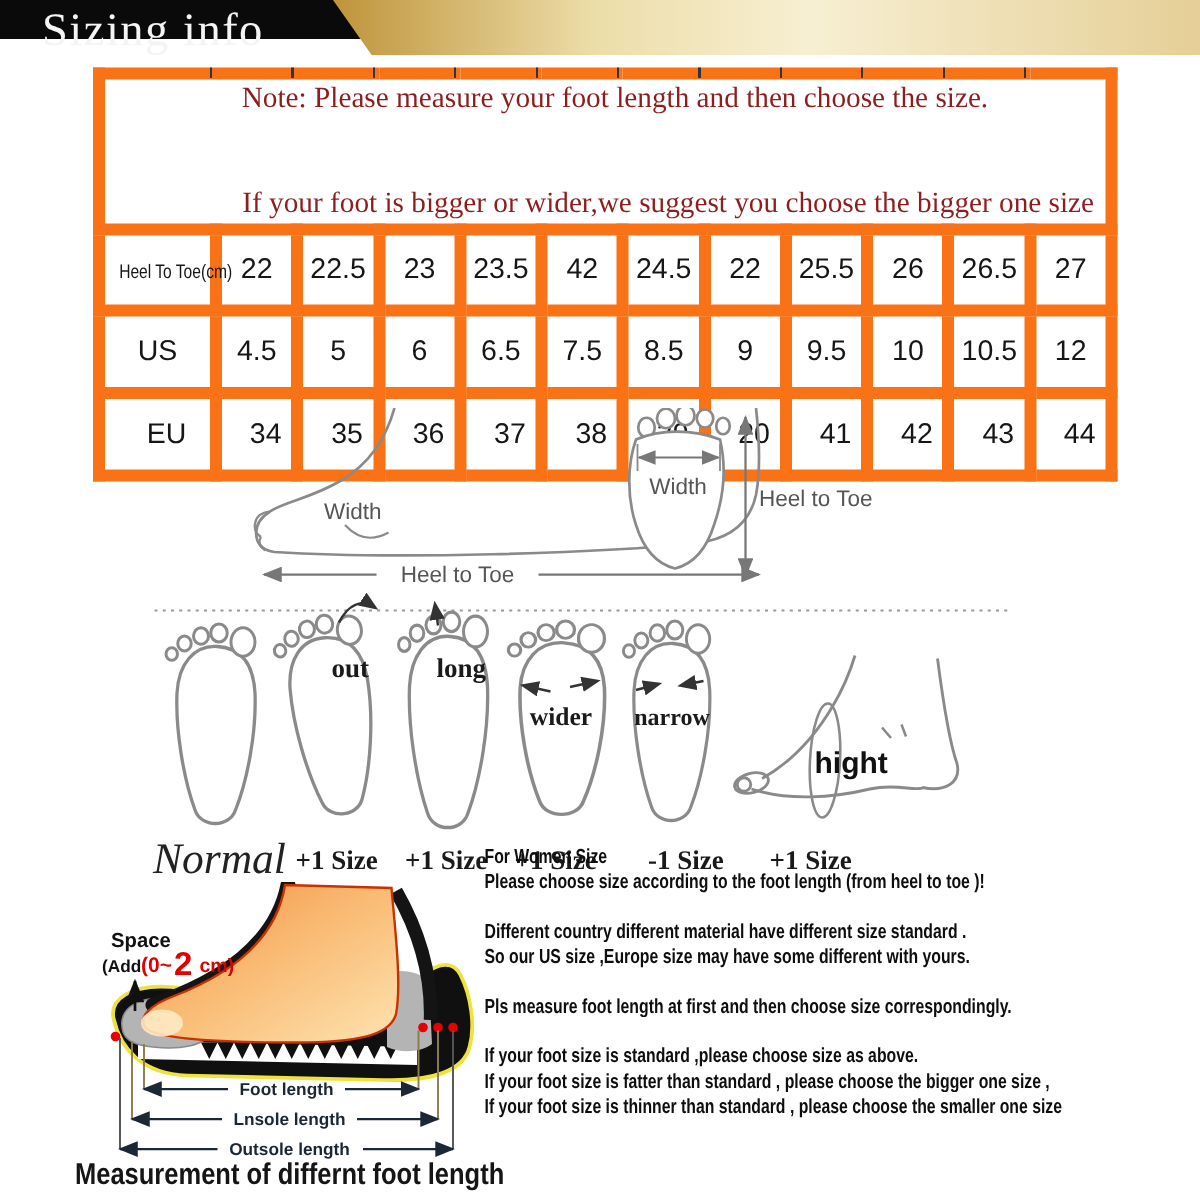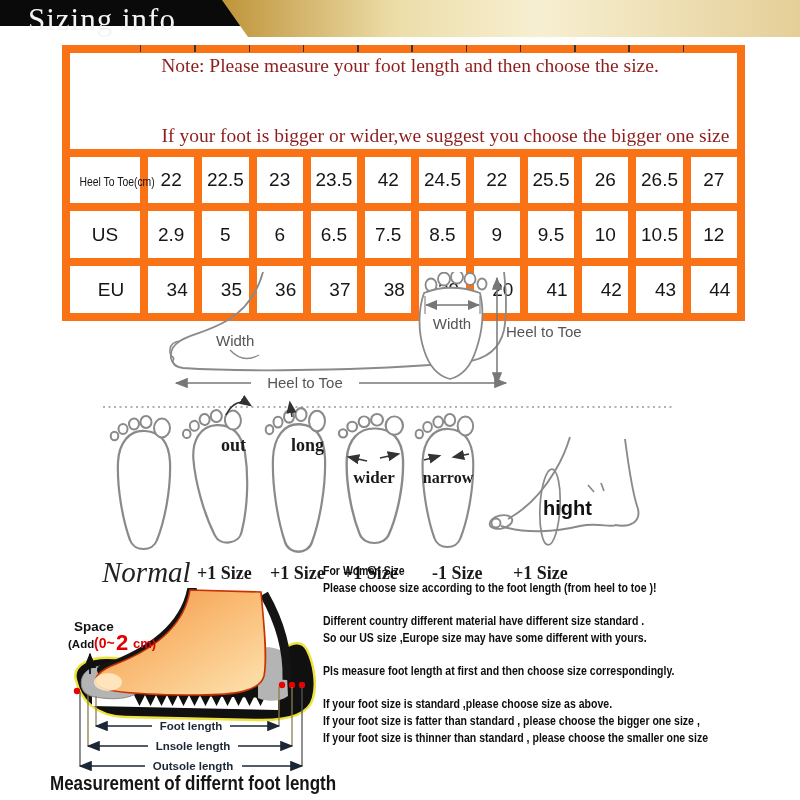--- a/index.html
+++ b/index.html
@@ -75,21 +75,21 @@
       <td>42</td>
       <td>24.5</td>
       <td>22</td>
       <td>25.5</td>
       <td>26</td>
       <td>26.5</td>
       <td>27</td>
     </tr>
     <tr class="r2">
       <td class="rowlabel">US</td>
-      <td>2.9</td>
+      <td>4.5</td>
       <td>5</td>
       <td>6</td>
       <td>6.5</td>
       <td>7.5</td>
       <td>8.5</td>
       <td>9</td>
       <td>9.5</td>
       <td>10</td>
       <td>10.5</td>
       <td>12</td>

